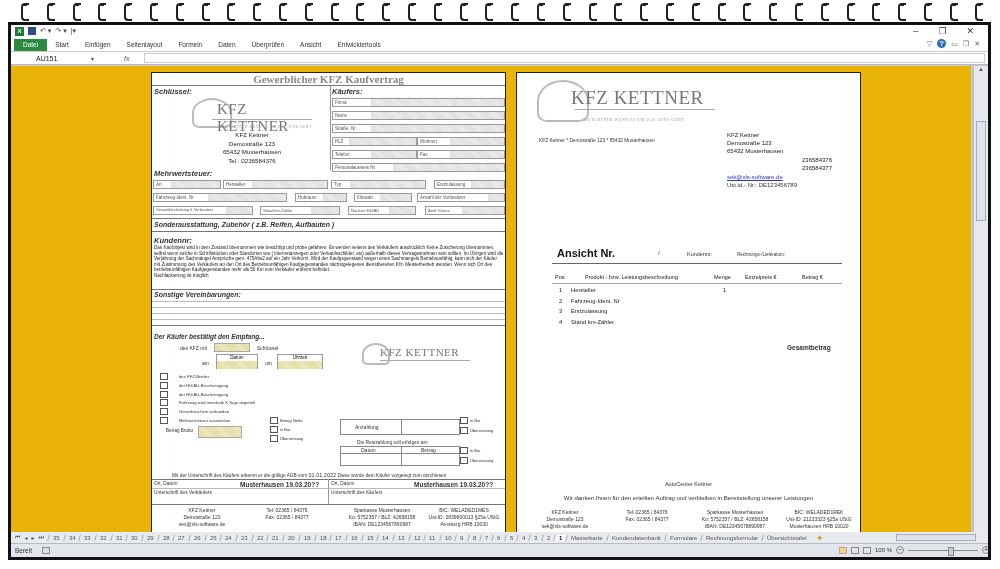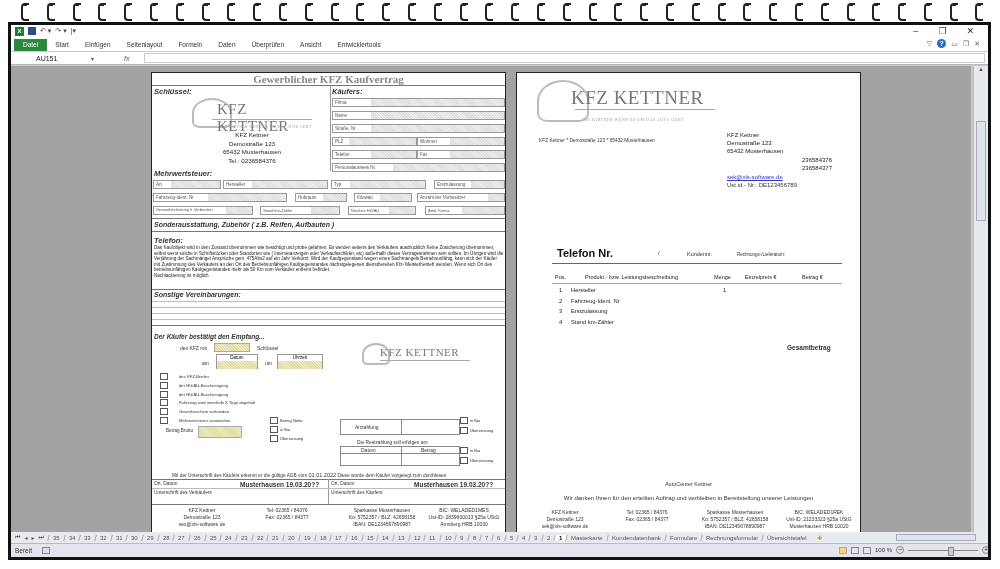--- a/index.html
+++ b/index.html
@@ -16,21 +16,21 @@
 .win-ctrl{position:absolute;right:14px;top:1px;display:flex;gap:20px;font-size:9px;color:#333}
 .ribbon{height:15px;background:#fff;display:flex;align-items:flex-end;font-size:6.5px;color:#333;border-bottom:1px solid #ccc;position:relative}
 .rtab{padding:0 8px;height:12px;line-height:12px}
 .rtab.file{background:#2a8a3e;color:#fff;margin-left:3px;padding:0 9px}
 .rib-right{position:absolute;right:8px;top:2px;display:flex;gap:5px;align-items:center;font-size:7px;color:#666}
 .help{width:9px;height:9px;border-radius:50%;background:#2d6fc4;color:#fff;font-size:7px;text-align:center;line-height:9px;font-weight:bold}
 .fbar{height:13px;background:#fff;display:flex;align-items:center;font-size:7px;border-bottom:1px solid #bbb}
 .namebox{width:80px;padding-left:25px;color:#222}
 .fx{margin-left:30px;width:20px;font-style:italic;color:#555}
 .finput{flex:1;height:10px;border:1px solid #ccc;margin-right:3px}
-.sheet{position:absolute;left:0;top:41px;width:960px;height:466px;background:#a3a3a3}
+.sheet{position:absolute;left:0;top:41px;width:960px;height:466px;background:#eab308}
 .page{position:absolute;background:#fff;border:1px solid #222;overflow:hidden}
 #p1{left:140px;top:6px;width:355px;height:461px}
 #p2{left:505px;top:6px;width:345px;height:461px}
 .vscroll{position:absolute;right:0;top:41px;width:15px;height:466px;background:#e6e9ee;border-left:1px solid #bbb}
 .vthumb{position:absolute;left:2px;top:55px;width:10px;height:100px;background:#dfe3ea;border:1px solid #aab}
 .tabsbar{position:absolute;left:0;top:507px;width:983px;height:11px;background:#e7eaef;font-size:6px;color:#555;display:flex;align-items:center;padding-left:2px;white-space:nowrap}
 .stab{padding:0 4px;border-left:1px solid #aaa;transform:skewX(-15deg)}
 .stab span{display:inline-block;transform:skewX(15deg)}
 .stab.active{background:#fff;color:#000;font-weight:bold}
 .status{position:absolute;left:0;top:518px;width:983px;height:14px;background:#e2e6ec;font-size:6.5px;color:#333;display:flex;align-items:center;padding-left:4px;border-top:1px solid #bbb}
@@ -241,21 +241,21 @@
             <span class="l" style="width:40px;font-size:4px">Nächste HU/AU</span>
             <span class="v"></span>
           </div>
         <div class="fld" style="left:273px;top:133px;width:80px">
             <span class="l" style="width:36px;font-size:4px">Amtl. Kennz.</span>
             <span class="v"></span>
           </div>
         <div class="hline" style="top:145px;background:#777"></div>
         <div class="abs lbl-h" style="left:2px;top:148px;font-size:7px">Sonderausstattung, Zubehör ( z.B. Reifen, Aufbauten )</div>
         <div class="hline" style="top:158px;background:#777"></div>
-        <div class="abs lbl-h" style="left:2px;top:163px">Telefon:</div>
+        <div class="abs lbl-h" style="left:2px;top:163px">Kundennr:</div>
         <div class="para" style="left:2px;top:172px;width:350px">
           <span>Das Kaufobjekt wird in dem Zustand übernommen wie besichtigt und probe gefahren. Es werden seitens des Verkäufers ausdrücklich Keine Zusicherung übernommen, selbst wenn solche in Schriftstücken oder Standorten wie ( Internetanzeigen oder Verkaufsschilder, etc) außerhalb dieses Vertragesrahmen sein sollten. Im Übrigen wird die Verjährung der Sachmängel Ansprüche gem. 475Abs2 auf ein Jahr Verkürzt. Wird der Kaufgegenstand wegen eines Sachmangels Betriebsunfähig, kann sich der Käufer mit Zustimmung des Verkäufers an den Ort des Betriebsunfähigen Kaufgegenstandes nächstgelegenen dienstbereiten Kfz- Meisterbetrieb wenden. Wenn sich Ort des betriebsunfähigen Kaufgegenstandes mehr als 50 Km vom Verkäufer entfernt befindet.</span><br><span>Nachlackierung ist möglich</span>
         </div>
         <div class="hline" style="top:216px;background:#777"></div>
         <div class="abs lbl-h" style="left:2px;top:218px;font-size:7px">Sonstige Vereinbarungen:</div>
         <div class="hline" style="top:228px"></div>
         <div class="hline" style="top:234px"></div>
         <div class="hline" style="top:240px"></div>
         <div class="hline" style="top:246px"></div>
         <div class="hline" style="top:252px;background:#777"></div>
@@ -369,21 +369,21 @@
           <div>KFZ Kettner</div>
           <div>Demostraße 123</div>
           <div>65432 Musterhausen</div>
         </div>
         <div class="abs" style="left:260px;top:83px;width:55px;text-align:right;font-size:6px;line-height:8px">
           <div>236584376</div>
           <div>236584377</div>
         </div>
         <div class="txt" style="left:210px;top:101px;font-size:6px;color:#33c;text-decoration:underline">sek@xls-software.de</div>
         <div class="txt" style="left:210px;top:109px;font-size:6px">Ust.id.- Nr.:  DE123456789</div>
-        <div class="txt bold" style="left:40px;top:174px;font-size:11px;color:#111">Telefon Nr.</div>
+        <div class="txt bold" style="left:40px;top:174px;font-size:11px;color:#111">Ansicht Nr.</div>
         <div class="txt" style="left:141px;top:177px;font-size:6px">/</div>
         <div class="txt" style="left:170px;top:178px;font-size:5.5px">Kundennr.</div>
         <div class="txt" style="left:220px;top:179px;font-size:4.5px">Rechnungs-/Lieferatum:</div>
         <div class="abs" style="left:35px;top:190px;width:290px;height:1px;background:#666"></div>
         <div class="abs" style="left:35px;top:201px;width:290px;font-size:5.5px;height:10px">
           <span class="abs" style="left:3px">Pos.</span>
           <span class="abs" style="left:33px">Produkt - bzw. Leistungsbeschreibung</span>
           <span class="abs" style="left:162px">Menge</span>
           <span class="abs" style="left:193px">Einzelpreis €</span>
           <span class="abs" style="left:250px">Betrag €</span>

